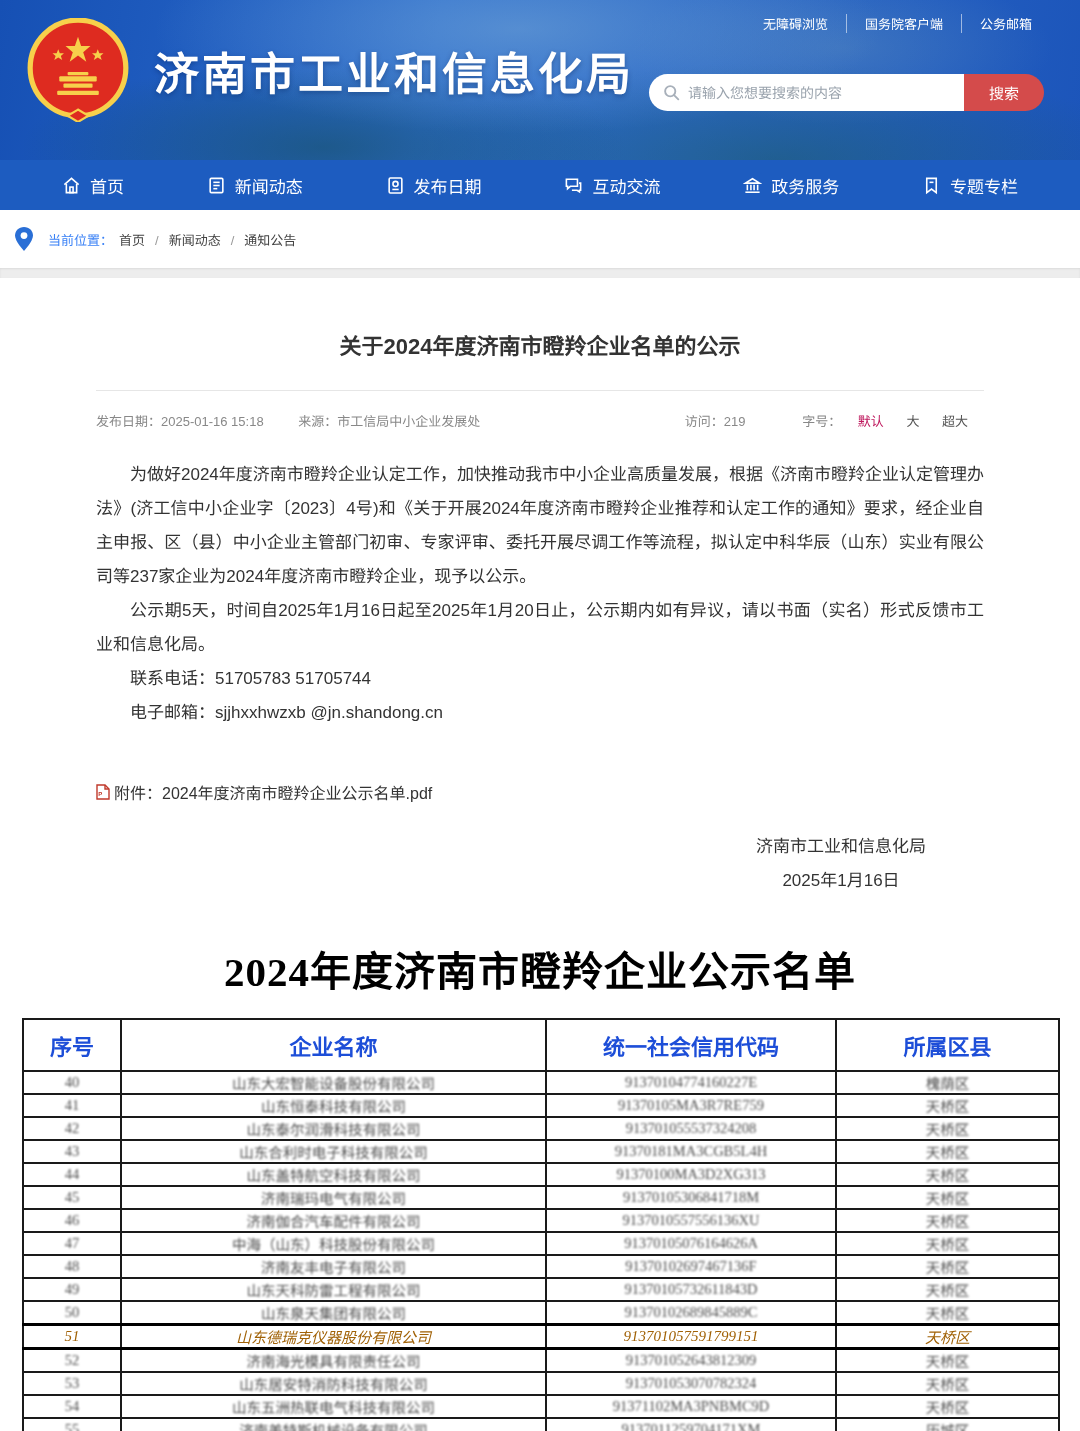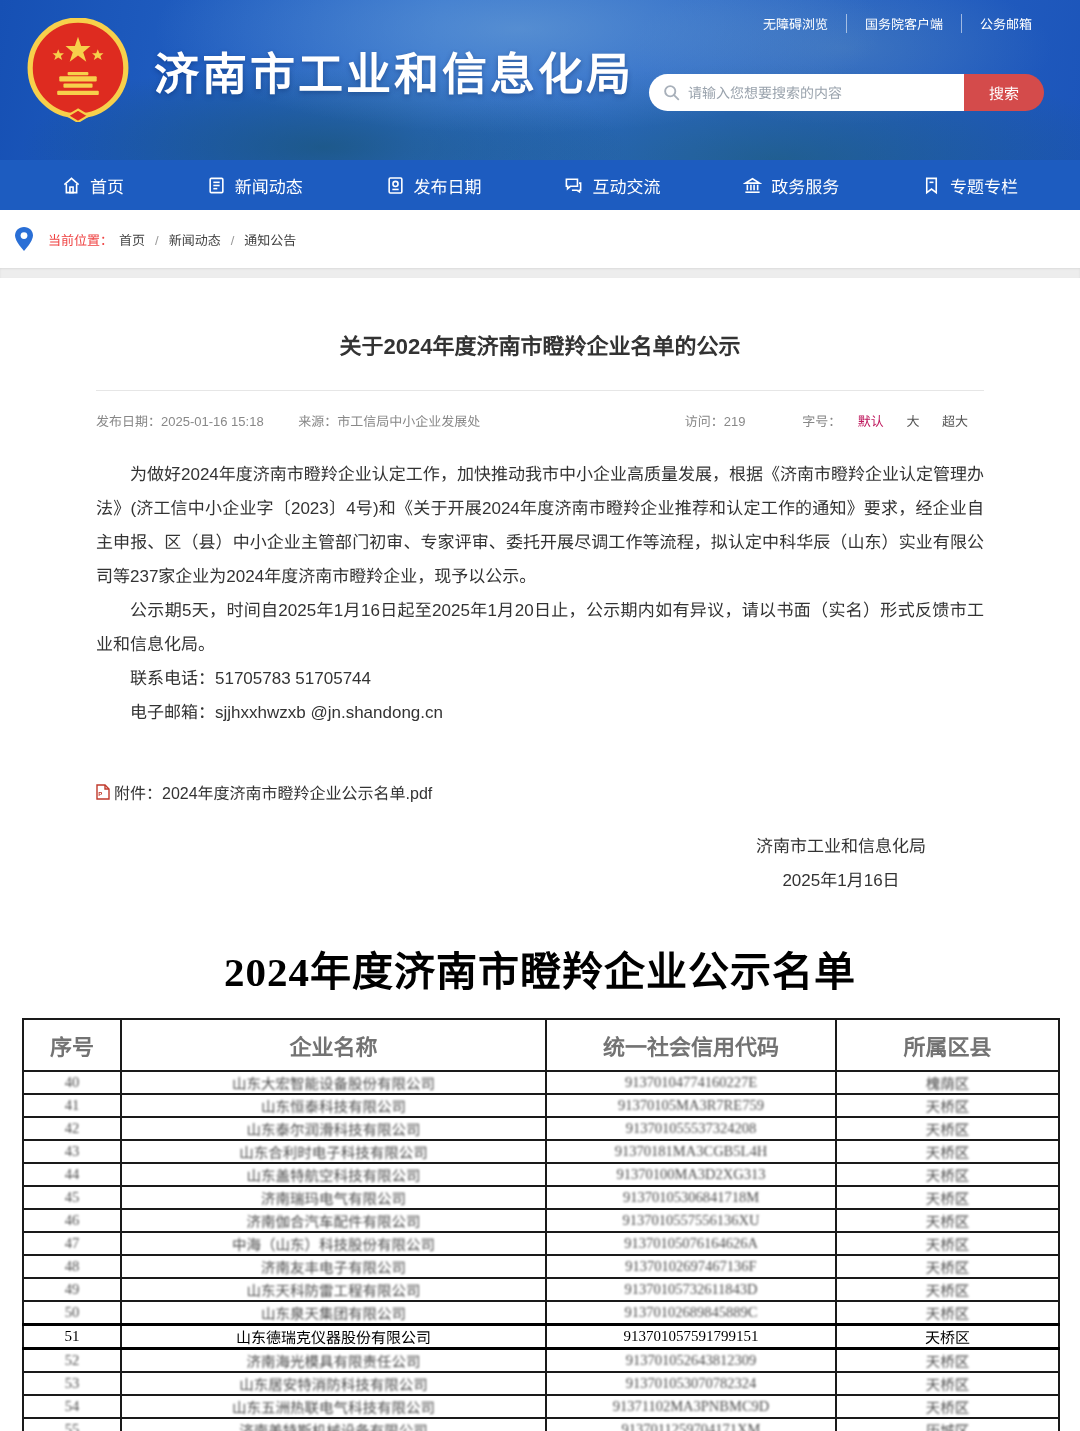--- a/index.html
+++ b/index.html
@@ -50,21 +50,21 @@
   .nav {
     height:50px; background:#1d5cc0; display:flex; align-items:center;
     justify-content:space-between; padding:0 62px;
   }
   .nav-item { display:flex; align-items:center; color:#fff; font-size:17px; cursor:pointer; white-space:nowrap; }
   .nav-item svg { margin-right:9px; }
 
   
   .crumb-bar { height:58px; display:flex; align-items:center; padding:0 14px; background:#fff; }
   .crumb-bar .pin { margin-right:14px; }
-  .crumb-label { font-size:13px; color:#ef4444; margin-right:6px; }
+  .crumb-label { font-size:13px; color:#3b82f6; margin-right:6px; }
   .crumbs { display:flex; font-size:13px; color:#444; list-style:none; }
   .crumbs li { cursor:pointer; }
   .crumbs li + li::before { content:"/"; color:#999; margin:0 10px; cursor:default; }
   .soft-divider { height:10px; background:#ededed; box-shadow:inset 0 1px 2px rgba(0,0,0,.08); }
 
   
   .article { padding:0 96px; }
   .a-title { text-align:center; font-size:22px; font-weight:bold; color:#333; margin-top:50px; }
   .a-rule { border:none; border-top:1px solid #e6e6e6; margin-top:30px; }
   .a-meta { display:flex; align-items:center; font-size:13px; color:#888; margin-top:20px;justify-content:space-between; }
@@ -88,24 +88,24 @@
   }
   table.roster {
     width:1036px; margin:20px auto 0 22px; border-collapse:collapse;
     font-family:"Liberation Serif","DejaVu Serif",serif; table-layout:fixed;
   }
   table.roster col.c-no { width:98px; }
   table.roster col.c-name { width:425px; }
   table.roster col.c-code { width:290px; }
   table.roster col.c-dist { width:223px; }
   table.roster th, table.roster td { border:2px solid #1a1a1a; text-align:center; overflow:hidden; white-space:nowrap; }
-  table.roster th { height:52px; font-size:22px; font-weight:bold; color:#737373; }
+  table.roster th { height:52px; font-size:22px; font-weight:bold; color:#1d4ed8; }
   table.roster td { height:23px; font-size:14.5px; padding:0 2px; color:#222; }
   tr.dim td span { filter:blur(1px); color:#4c4c4c; }
-  tr.focus-row td { border-top:3px solid #000; border-bottom:3px solid #000; font-size:15px; color:#000000; }
+  tr.focus-row td { border-top:3px solid #000; border-bottom:3px solid #000; font-size:15px; color:#a16207;font-style:italic; }
 </style>
 </head>
 <body>
 
 <div class="banner">
   <div class="top-links">
     <span class="tlink">无障碍浏览</span>
     <span class="tlink">国务院客户端</span>
     <span class="tlink">公务邮箱</span>
   </div>

